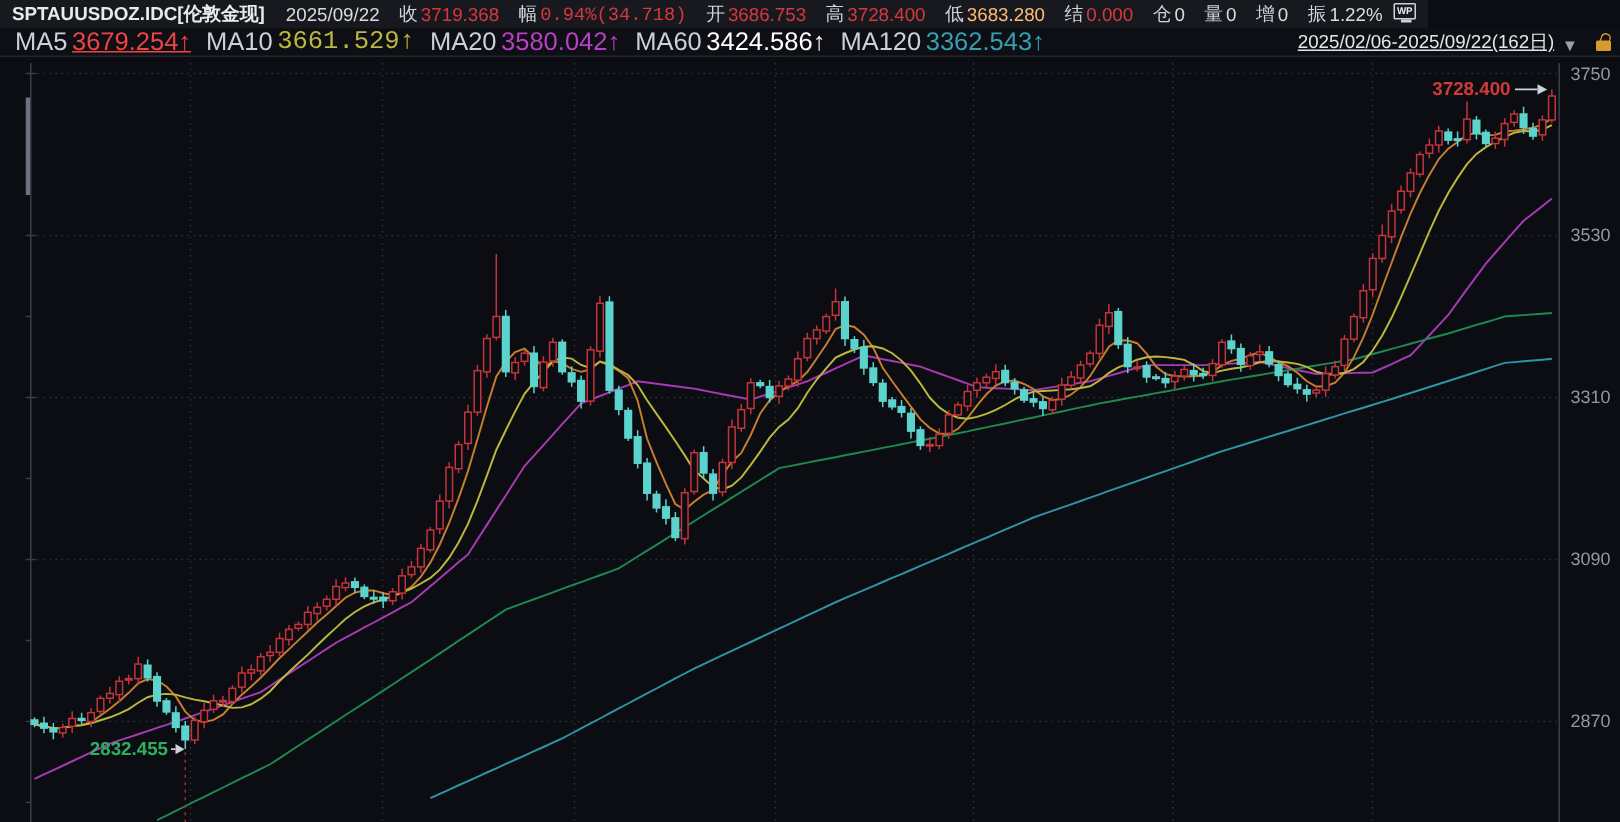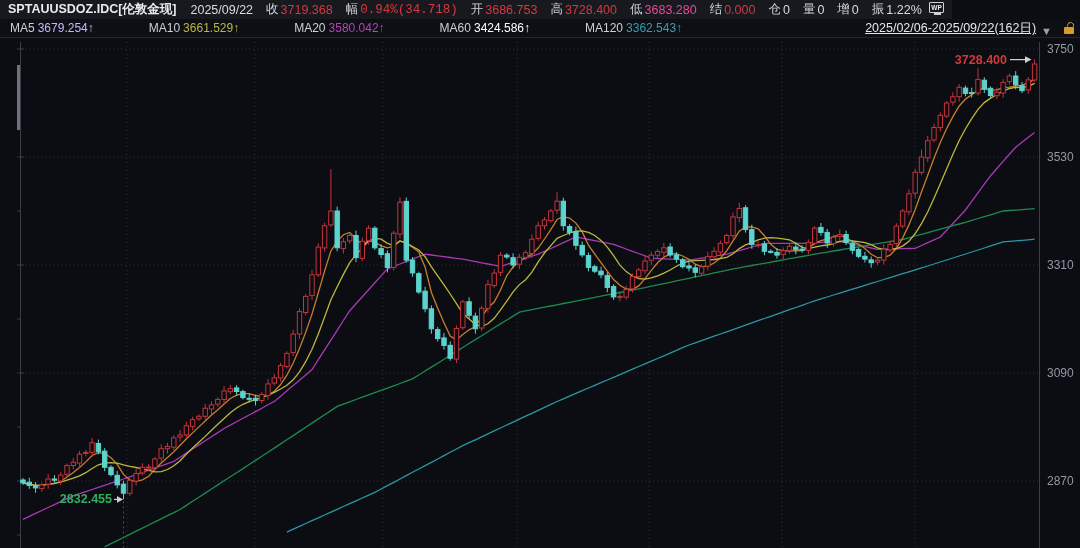--- a/index.html
+++ b/index.html
@@ -9,22 +9,22 @@
   .topbar .sym{margin-left:8px;font-weight:700;color:#e8eaee;}
   .topbar .date{margin-left:14px;}
   .fld{margin-left:13px;display:inline-flex;align-items:center;}
   .fld .lbl{color:#cfd3da;margin-right:2px;}
   .fld .val{font-weight:400;}
   .wpicon{position:absolute;right:6px;top:2px;width:17px;height:14px;cursor:pointer;}
   .wpscreen{display:block;width:13px;height:9px;border:1px solid #cfd2d8;border-radius:1px;
     font-size:6.5px;line-height:9px;text-align:center;color:#e8eaee;font-weight:700;letter-spacing:0;}
   .wpstand{display:block;margin:0 auto;width:7px;height:2px;background:#cfd2d8;}
   .mabar{position:absolute;left:0;top:19px;width:1080px;height:19px;background:#0d0f14;
-    display:flex;align-items:center;font-size:12px;color:#c9ccd3;white-space:nowrap;
-    border-bottom:1px solid #23262d;box-sizing:border-box;gap:45px;}
+    display:flex;align-items:center;font-size:17px;color:#c9ccd3;white-space:nowrap;
+    border-bottom:1px solid #23262d;box-sizing:border-box;}
   .mait{margin-left:10px;display:inline-flex;align-items:center;}
   .mait .lbl{color:#cdd0d7;margin-right:3px;}
   .rangebox{position:absolute;right:28px;top:20px;height:17px;display:flex;align-items:flex-end;font-size:12.5px;}
   .rangelabel{color:#e4e6ea;text-decoration:underline;cursor:pointer;}
   .ddtri{color:#9aa0ab;font-size:11px;margin-left:5px;cursor:pointer;}
   .lock{position:absolute;right:6px;top:27px;width:10px;height:7px;background:#d89a2a;border-radius:1px;cursor:pointer;}
   .lock:before{content:'';position:absolute;right:0px;top:-5px;width:5px;height:6px;
     border:1.6px solid #d89a2a;border-bottom:none;border-radius:4px 4px 0 0;transform:rotate(18deg);}
   .chartwrap{position:absolute;left:17px;top:38px;width:1080px;height:510px;}
   svg text{font-family:"Liberation Sans","DejaVu Sans",sans-serif;}
@@ -49,21 +49,21 @@
   <span class="fld">
       <span class="lbl">开</span>
       <span class="val" style="color: rgb(214, 56, 62);">3686.753</span>
     </span>
   <span class="fld">
       <span class="lbl">高</span>
       <span class="val" style="color: rgb(214, 56, 62);">3728.400</span>
     </span>
   <span class="fld">
       <span class="lbl">低</span>
-      <span class="val" style="color: #ec4899;">3683.280</span>
+      <span class="val" style="color: #fdba74;">3683.280</span>
     </span>
   <span class="fld">
       <span class="lbl">结</span>
       <span class="val" style="color: rgb(214, 56, 62);">0.000</span>
     </span>
   <span class="fld">
       <span class="lbl">仓</span>
       <span class="val" style="color: rgb(216, 218, 222);">0</span>
     </span>
   <span class="fld">
@@ -80,25 +80,25 @@
     </span>
   <span class="wpicon">
       <span class="wpscreen">WP</span>
       <span class="wpstand"></span>
     </span>
 </div>
 
 <div class="mabar">
   <span class="mait">
       <span class="lbl">MA5</span>
-      <span class="val" style="color: #c4b5fd;">3679.254↑</span>
+      <span class="val" style="color: #ef4444; text-decoration: underline;">3679.254↑</span>
     </span>
   <span class="mait">
       <span class="lbl">MA10</span>
-      <span class="val" style="color: rgb(189, 183, 61);">3661.529↑</span>
+      <span class="val" style="color: rgb(189, 183, 61); font-family: Liberation Mono, monospace;">3661.529↑</span>
     </span>
   <span class="mait">
       <span class="lbl">MA20</span>
       <span class="val" style="color: rgb(187, 63, 196);">3580.042↑</span>
     </span>
   <span class="mait">
       <span class="lbl">MA60</span>
       <span class="val" style="color: #ffffff;">3424.586↑</span>
     </span>
   <span class="mait">

